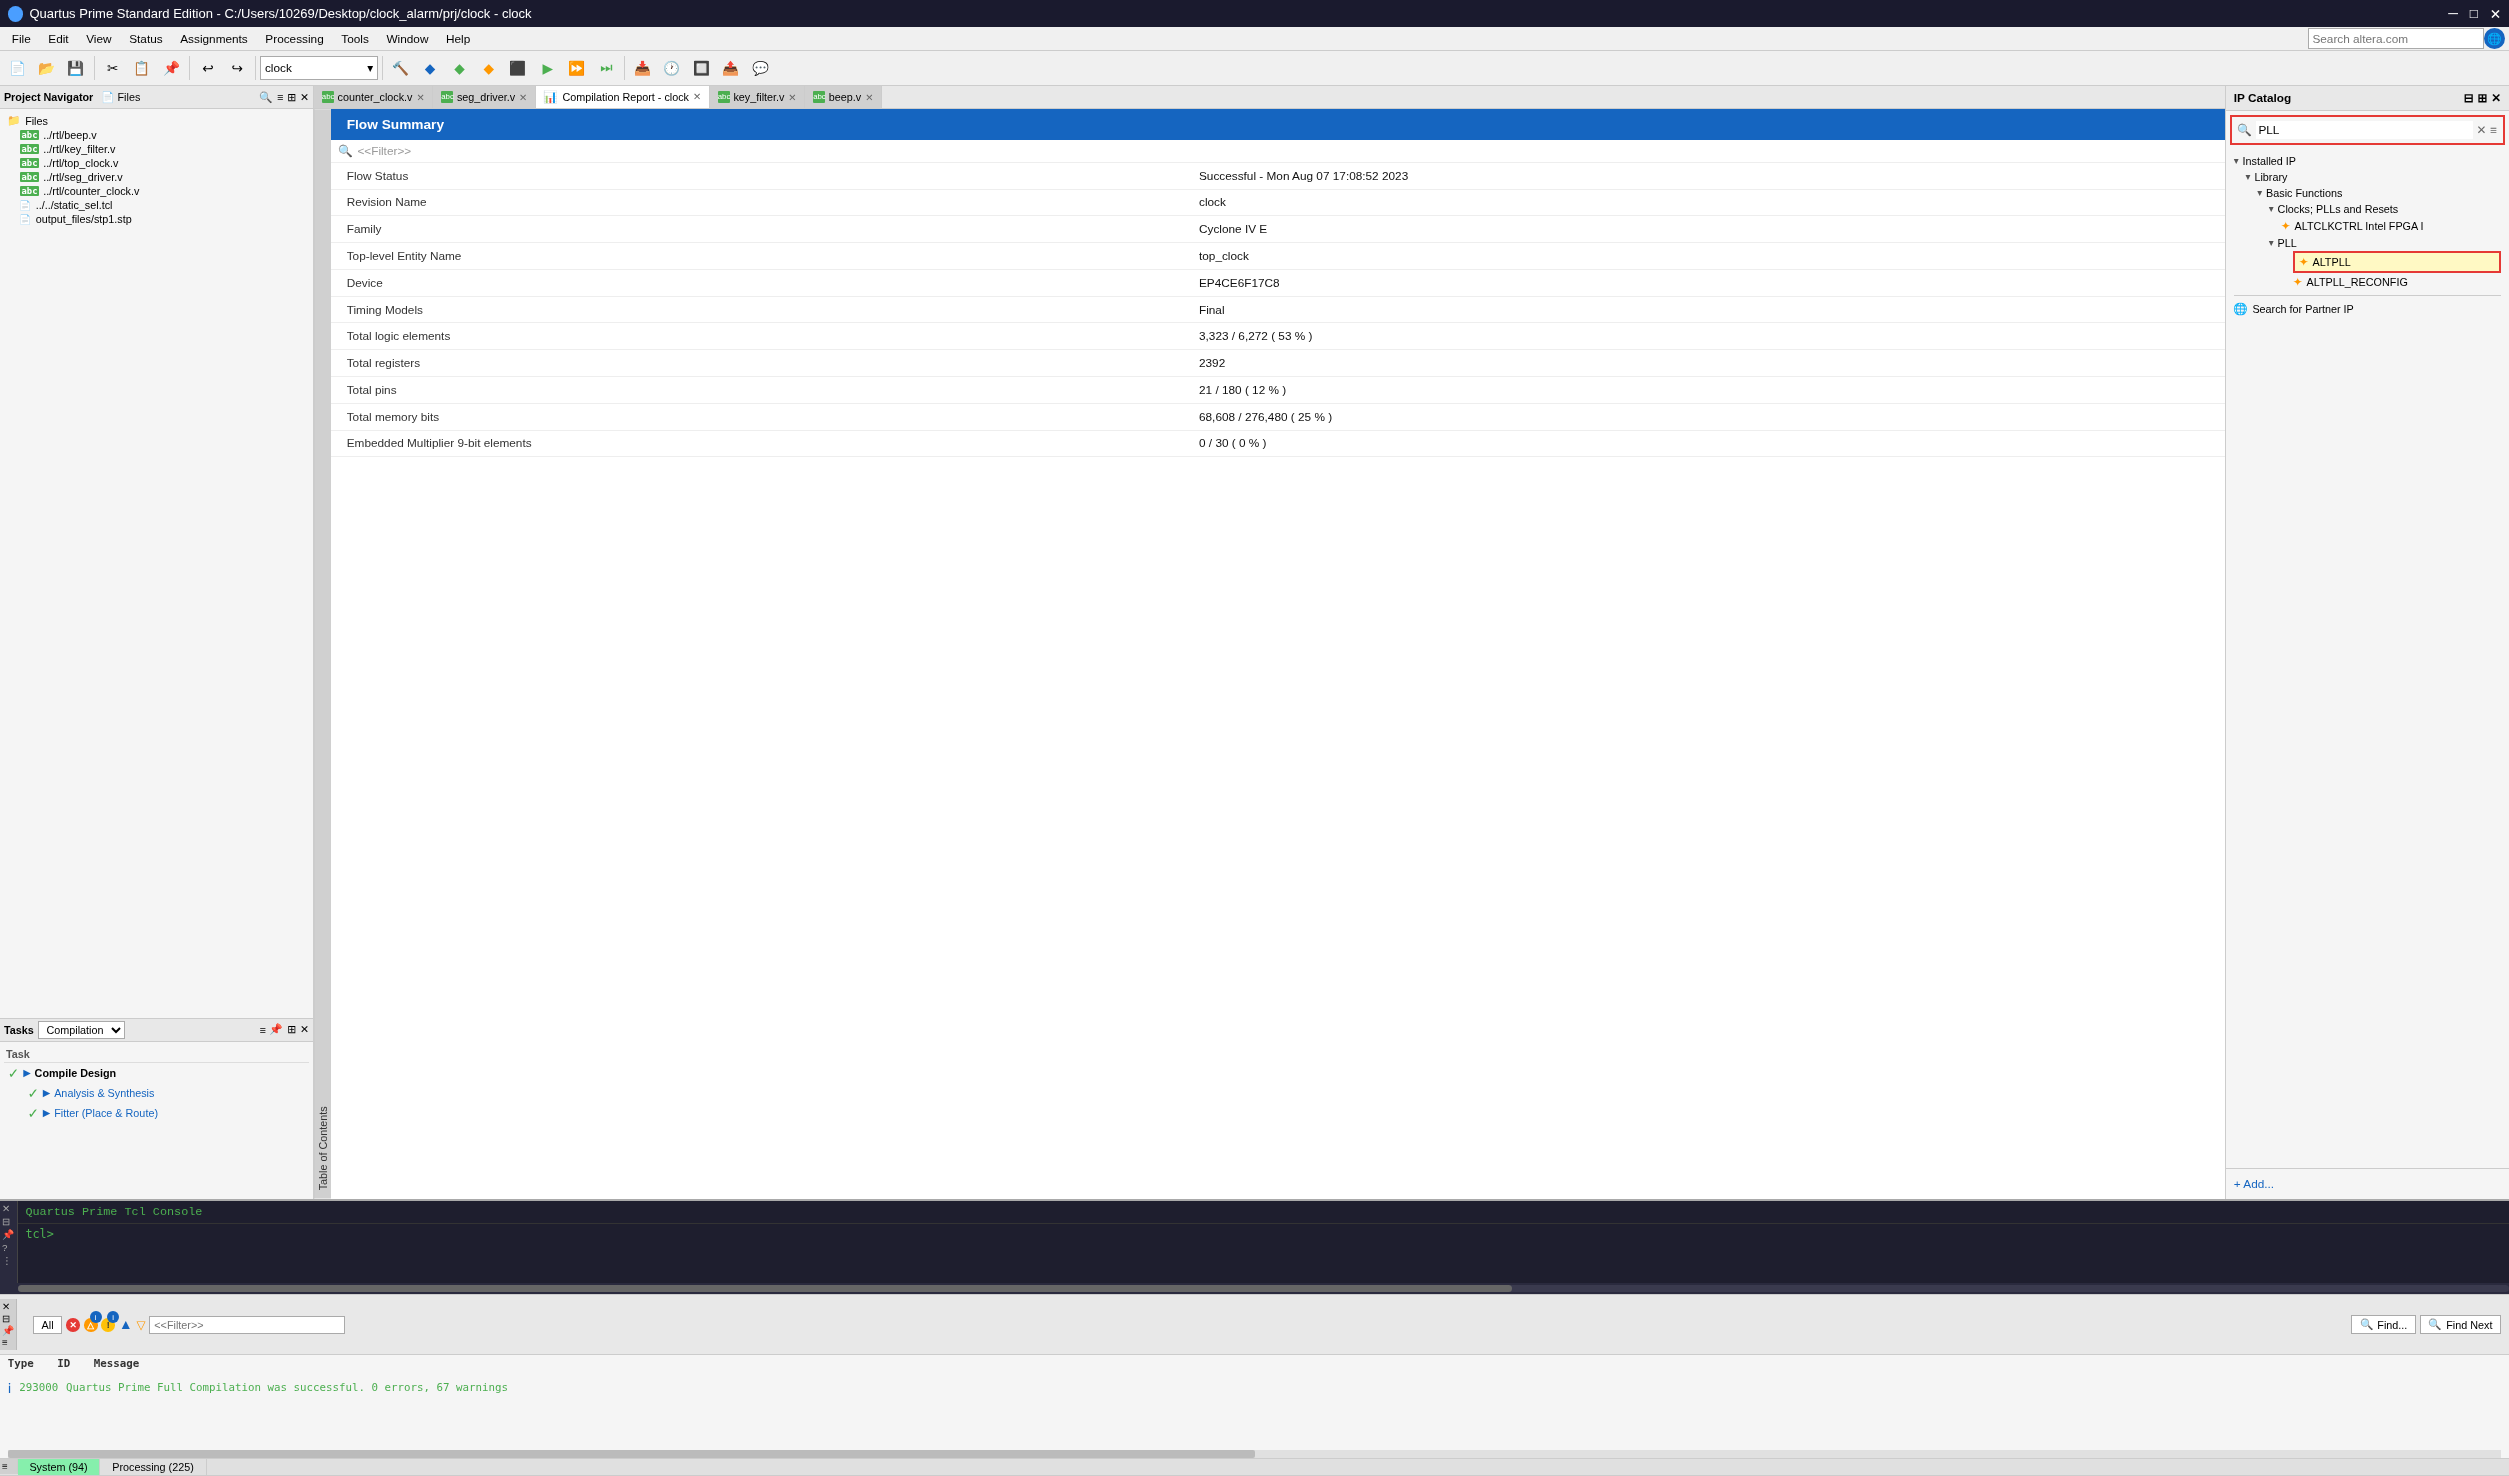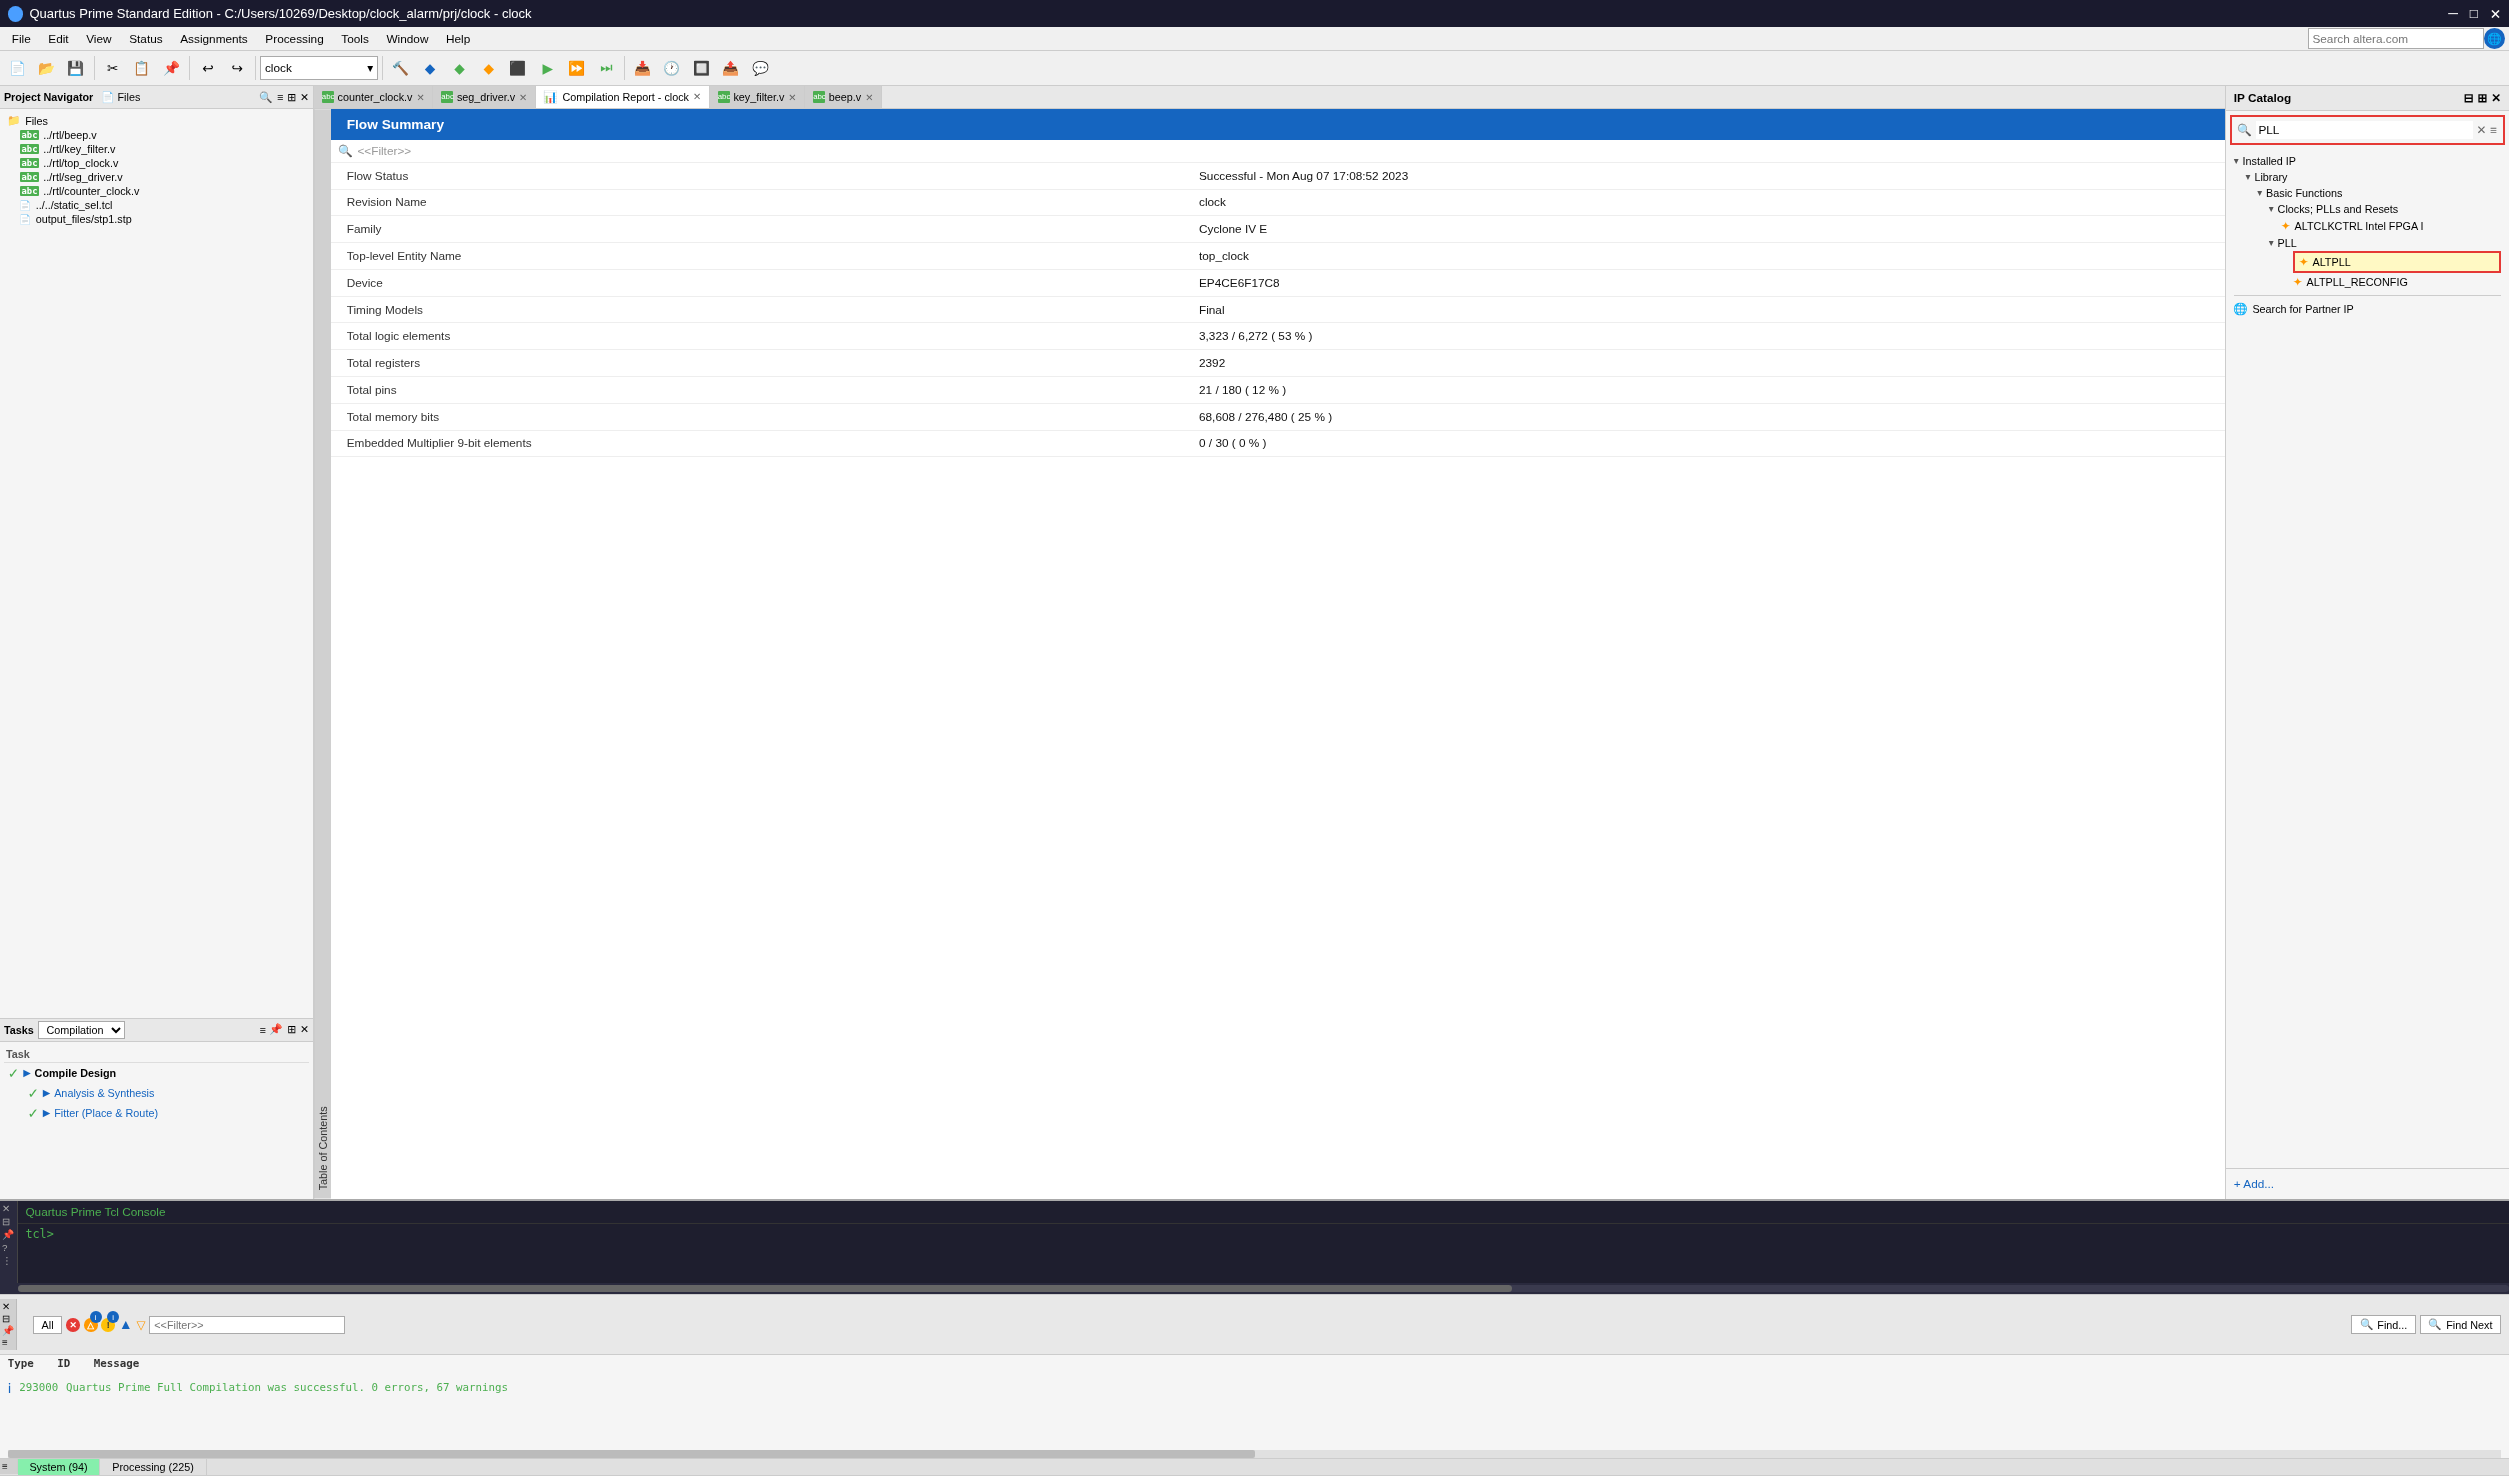--- a/index.html
+++ b/index.html
@@ -83,21 +83,21 @@
     .tree-indent2 { margin-left: 23.5px; }
     .tree-indent3 { margin-left: 35px; }
     .tree-indent4 { margin-left: 47px; }
     .tree-indent5 { margin-left: 59px; }
     .tree-arrow { color: #555; font-size: 9.8px; }
     
     #ip-add-row { padding: 7.8px; border-top: 1px solid #ccc; display: flex; align-items: center; gap: 3.9px; font-size: 11.8px; color: #1565c0; cursor: pointer; }
     
     
     #bottom-section { display: flex; flex-direction: column; border-top: 2px solid #aaa; background: #1e1e2e; }
-    #console-header { color: #4caf50; padding: 3.9px 7.8px; font-family: Liberation Sans, sans-serif; font-size: 11.8px; display: flex; align-items: center; gap: 7.8px; background: #1e1e2e; border-bottom: 1px solid #333; }
+    #console-header { color: #4caf50; padding: 3.9px 7.8px; font-family: Liberation Mono, monospace; font-size: 11.8px; display: flex; align-items: center; gap: 7.8px; background: #1e1e2e; border-bottom: 1px solid #333; }
     #console-body { padding: 3.9px 7.8px; font-family: monospace; font-size: 11.8px; color: #4caf50; background: #1e1e2e; height: 59px; overflow-y: auto; }
     
     
     #messages-panel { background: #f5f5f5; border-top: 1px solid #ccc; }
     #messages-toolbar { display: flex; align-items: center; gap: 3.9px; padding: 3.9px 7.8px; background: #e8e8e8; border-bottom: 1px solid #ccc; }
     .msg-btn { display: flex; align-items: center; gap: 3.9px; padding: 2px 7.8px; border: 1px solid #aaa; background: white; cursor: pointer; font-size: 10.8px; }
     .msg-filter-input { border: 1px solid #aaa; padding: 2px 3.9px; width: 196px; font-size: 10.8px; }
     .msg-all-btn { padding: 2px 7.8px; border: 1px solid #aaa; background: #fff; cursor: pointer; font-size: 10.8px; }
     #messages-list { padding: 3.9px 7.8px; font-family: monospace; font-size: 10.8px; min-height: 78px; overflow-y: auto; }
     .msg-row { display: flex; align-items: center; gap: 7.8px; padding: 2px 0; }

